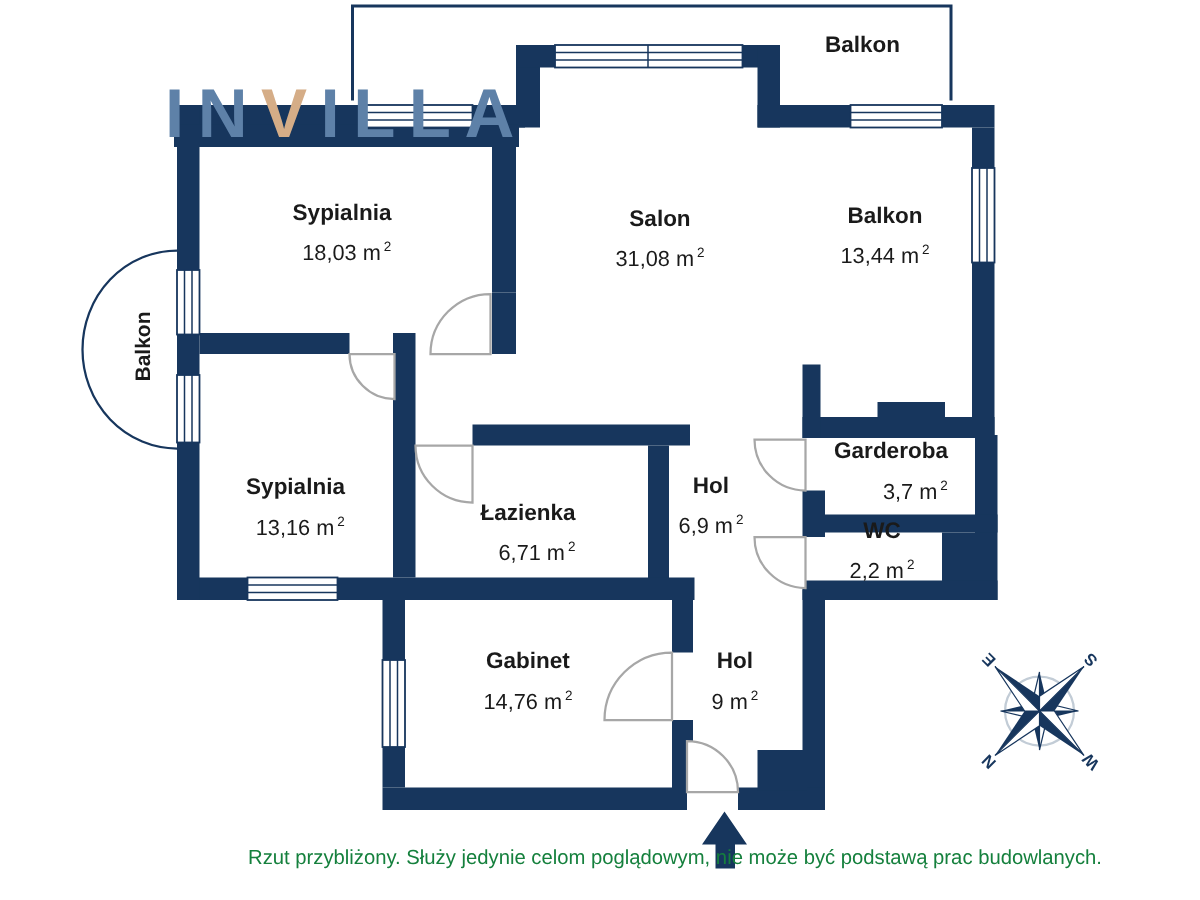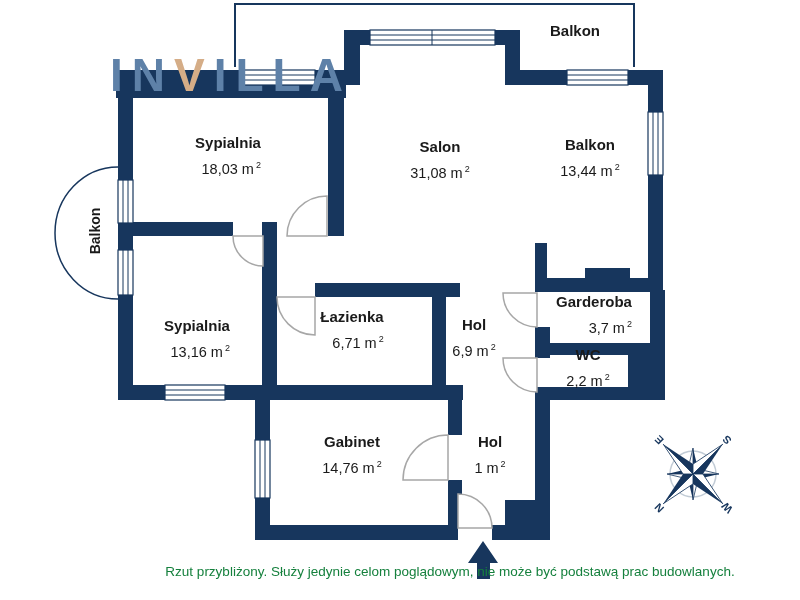--- a/index.html
+++ b/index.html
@@ -163,21 +163,21 @@
       <div class="rarea"><span>31,08 m</span><sup>2</sup></div>
     </div>
     <div class="room" style="left:590px;top:158px">
       <div class="rname">Balkon</div>
       <div class="rarea"><span>13,44 m</span><sup>2</sup></div>
     </div>
     <div class="room" style="left:197px;top:339px">
       <div class="rname">Sypialnia</div>
       <div class="rarea"><span>13,16 m</span><sup>2</sup></div>
     </div>
-    <div class="room" style="left:352px;top:330px">
+    <div class="room" style="left:352px;top:356px">
       <div class="rname">Łazienka</div>
       <div class="rarea"><span>6,71 m</span><sup>2</sup></div>
     </div>
     <div class="room" style="left:474px;top:338px">
       <div class="rname">Hol</div>
       <div class="rarea"><span>6,9 m</span><sup>2</sup></div>
     </div>
     <div class="room" style="left:594px;top:315px">
       <div class="rname">Garderoba</div>
       <div class="rarea"><span>3,7 m</span><sup>2</sup></div>
@@ -185,18 +185,18 @@
     <div class="room" style="left:588px;top:368px">
       <div class="rname">WC</div>
       <div class="rarea"><span>2,2 m</span><sup>2</sup></div>
     </div>
     <div class="room" style="left:352px;top:455px">
       <div class="rname">Gabinet</div>
       <div class="rarea"><span>14,76 m</span><sup>2</sup></div>
     </div>
     <div class="room" style="left:490px;top:455px">
       <div class="rname">Hol</div>
-      <div class="rarea"><span>1 m</span><sup>2</sup></div>
+      <div class="rarea"><span>9 m</span><sup>2</sup></div>
     </div>
 
     <div class="footer">Rzut przybliżony. Służy jedynie celom poglądowym, nie może być podstawą prac budowlanych.</div>
   </div>
 </div>
 
 </body></html>

